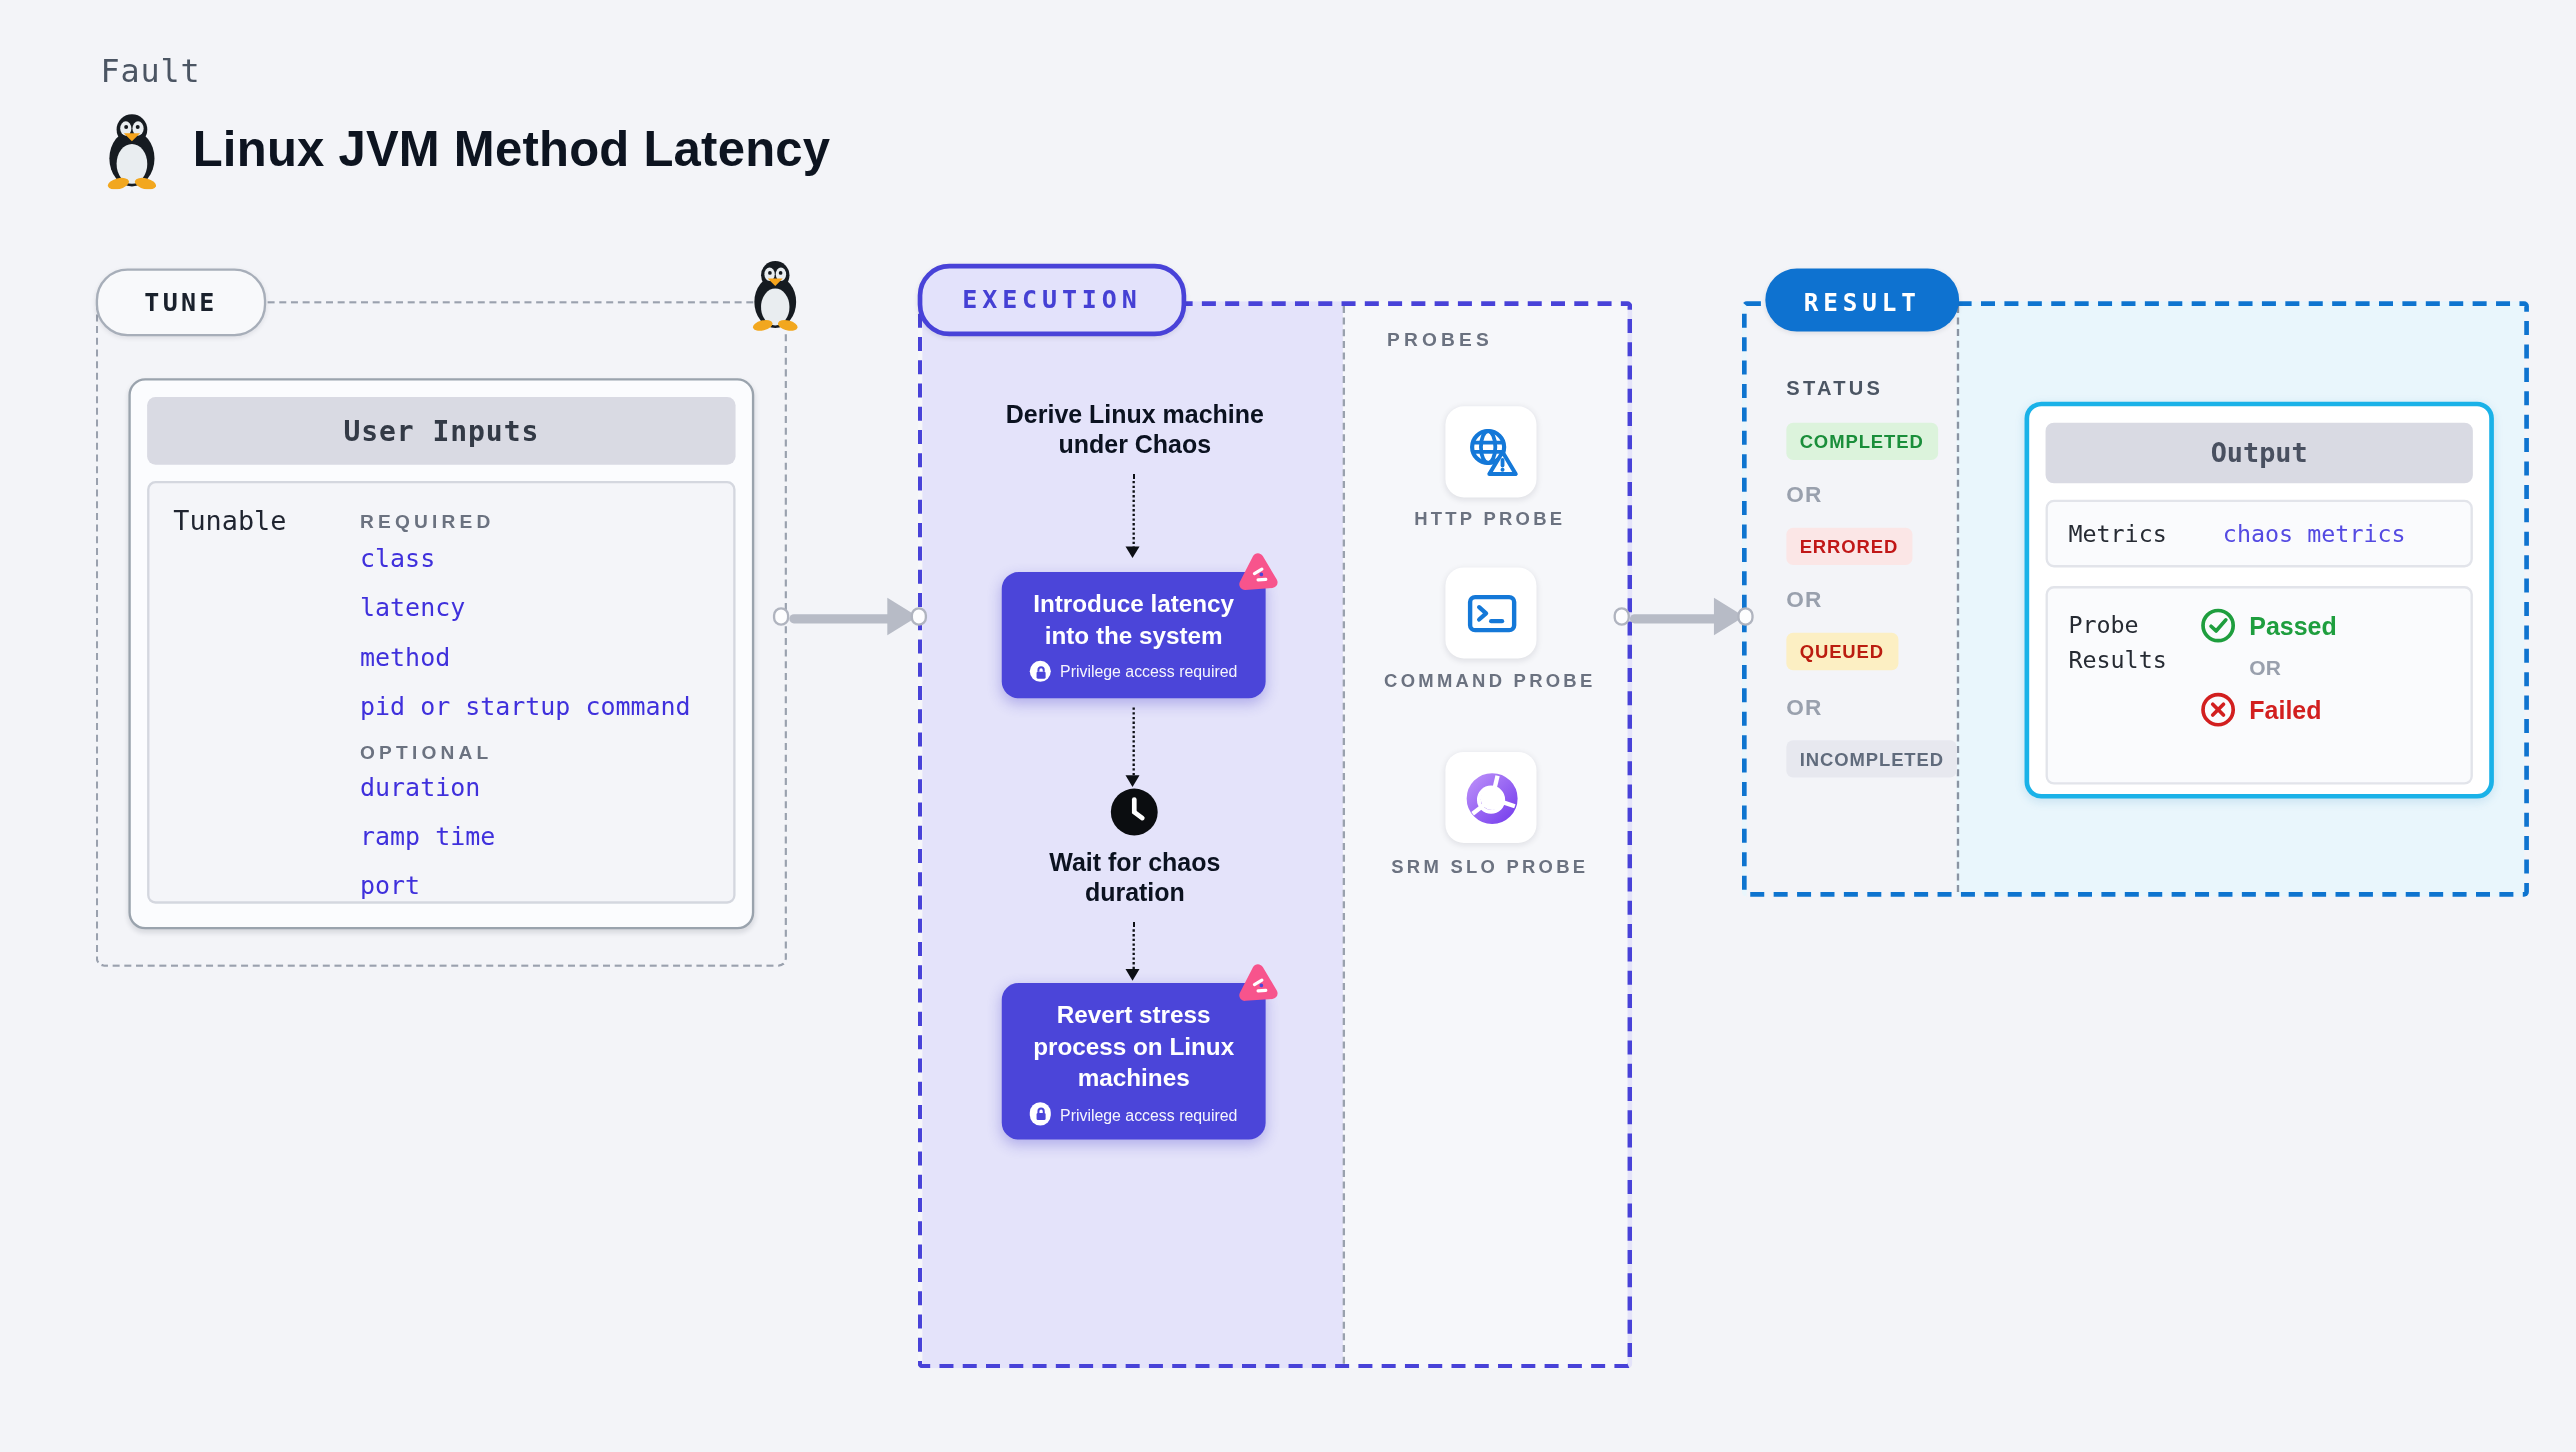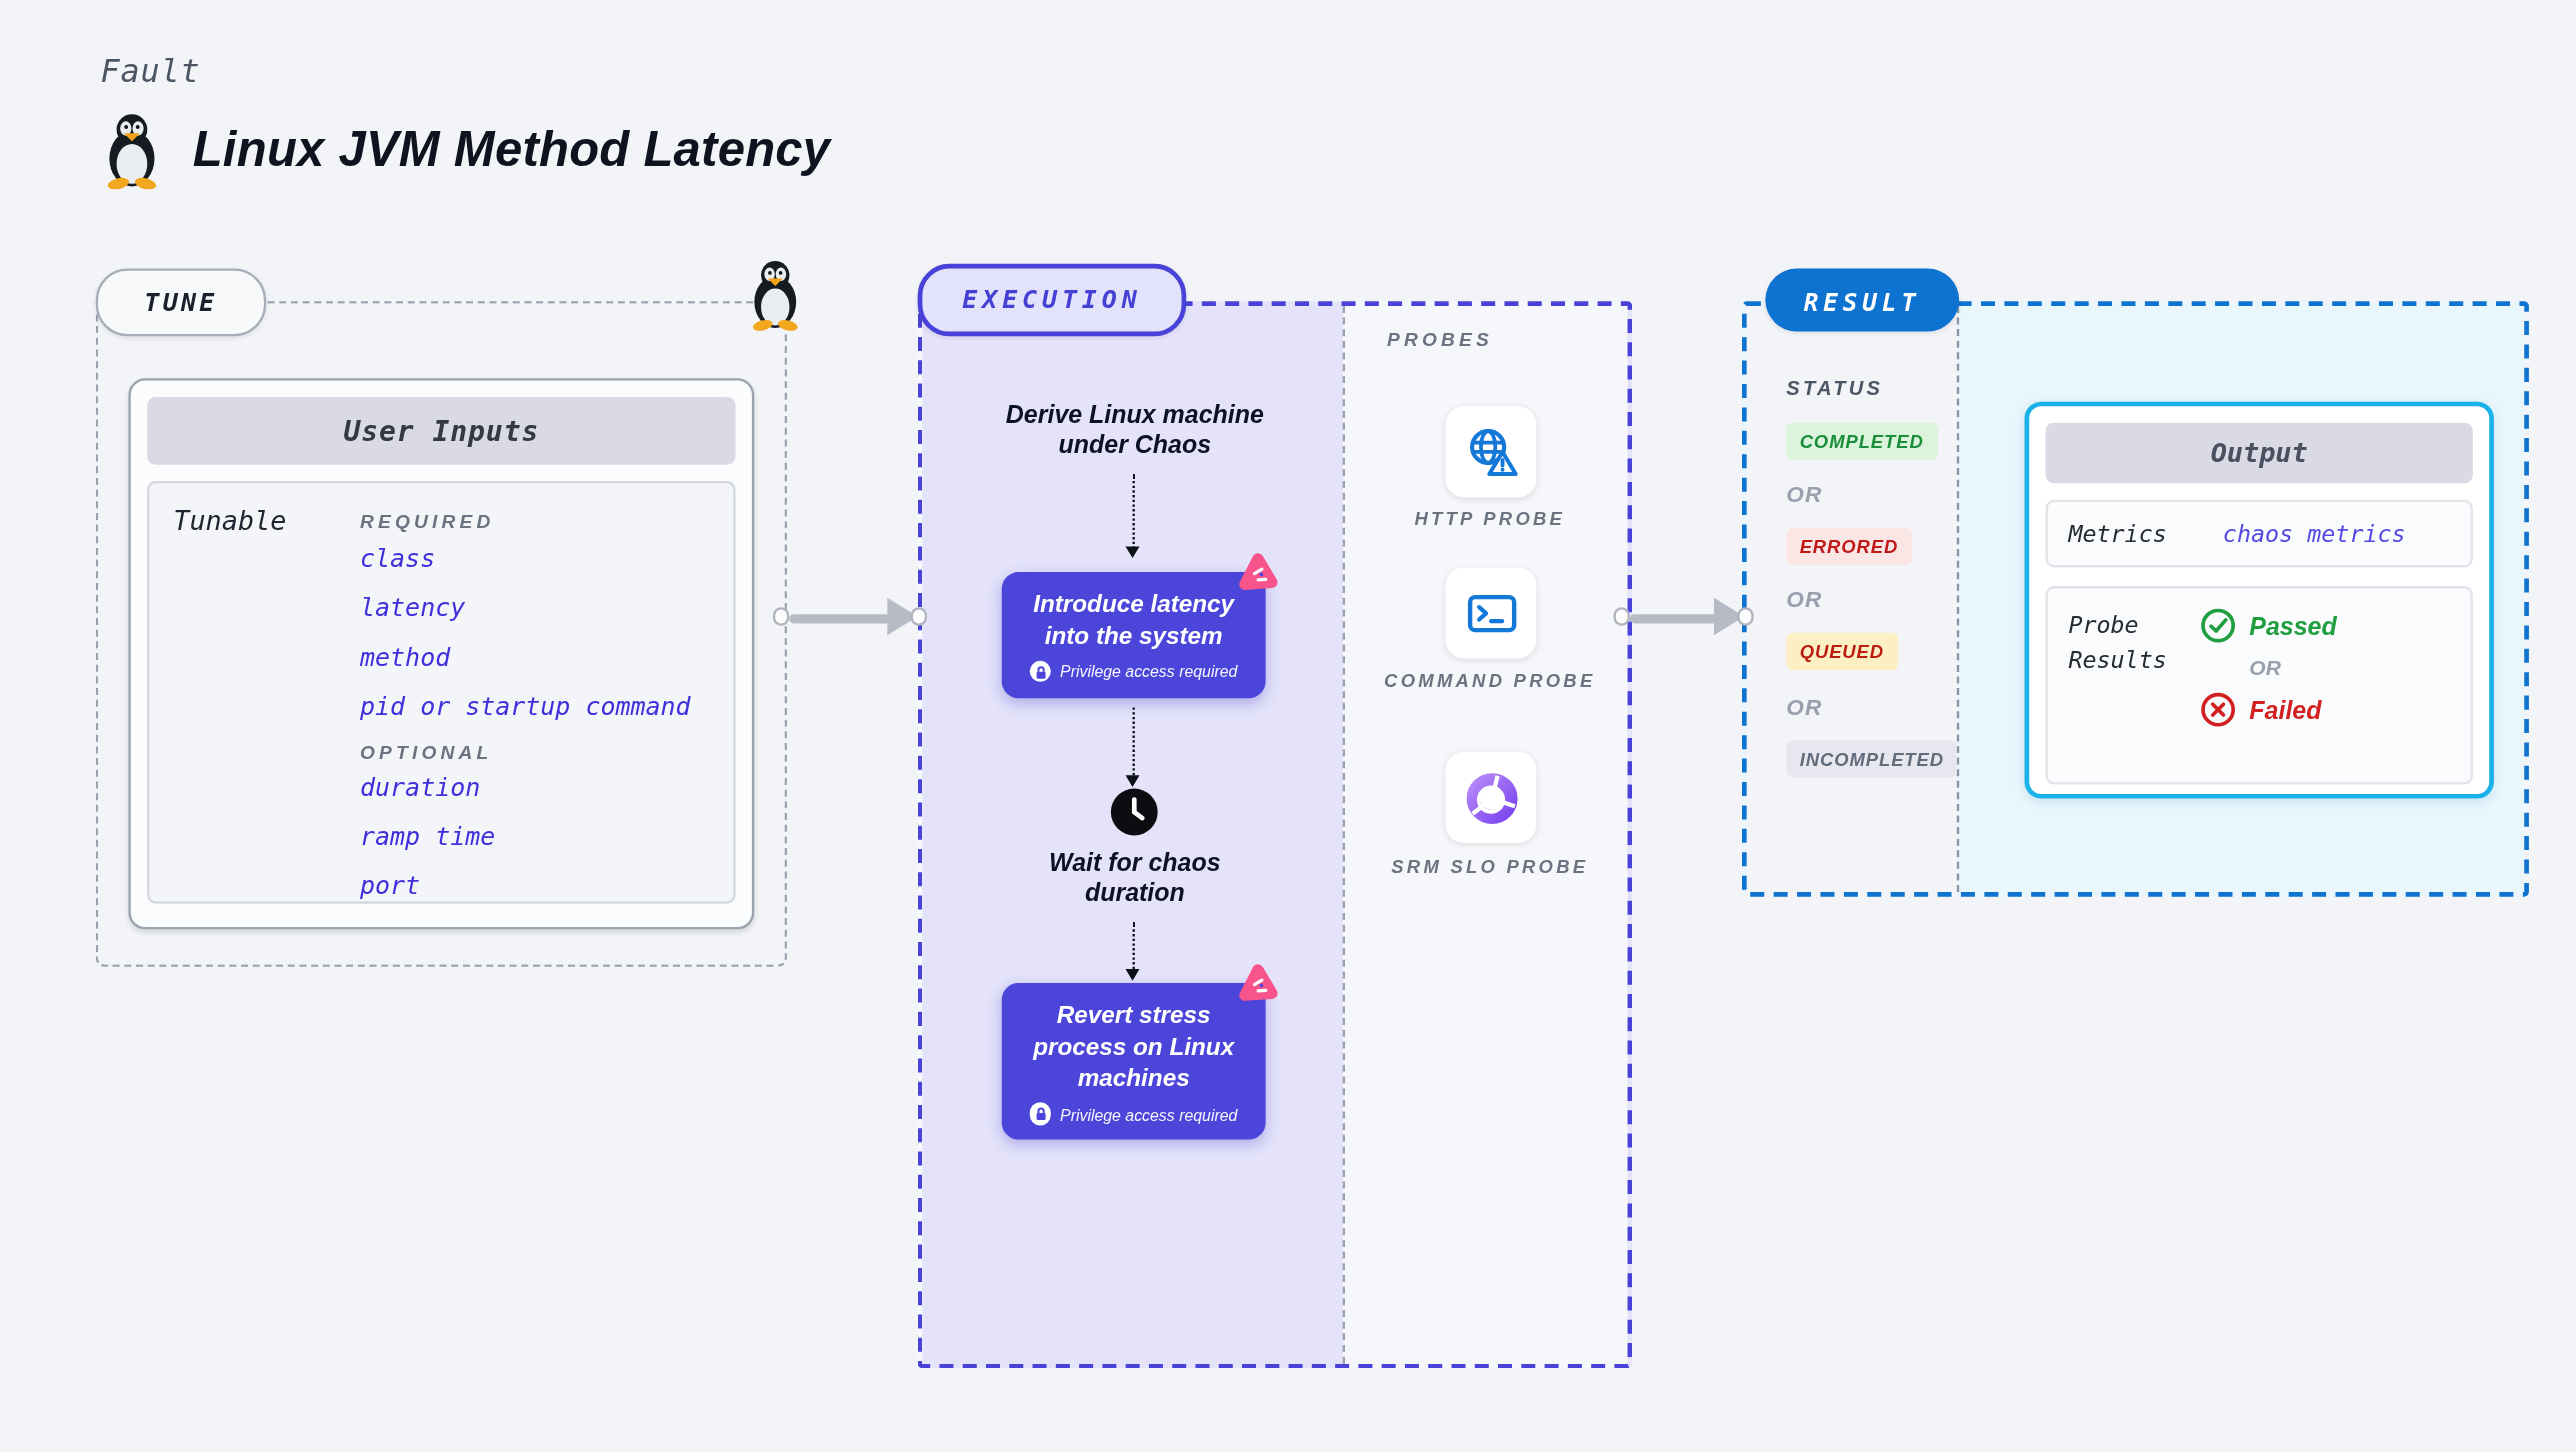--- a/index.html
+++ b/index.html
@@ -1,16 +1,16 @@
 <!DOCTYPE html>
 <html style="font-size:11.5px"><head>
 <meta charset="utf-8">
 <style>
   html,body{margin:0;padding:0;background:#f3f4f8;}
-  #stage{position:relative;width:2576px;height:1452px;overflow:hidden;background:#f3f4f8;font-style:italic;}
+  #stage{position:relative;width:2576px;height:1452px;overflow:hidden;background:#f3f4f8;}
   #canvas{position:absolute;left:0;top:0;width:1103px;height:622px;
           transform:scale(2.3351);transform-origin:0 0;
           font-family:"Liberation Sans",sans-serif;}
   .abs{position:absolute;}
   .mono{font-family:"DejaVu Sans Mono",monospace;}
 
   
   .kicker{left:43px;top:21.5px;font-size:13.6px;color:#4b5563;letter-spacing:0.4px;}
   .title-row{left:42px;top:47px;display:flex;align-items:center;gap:11.5px;}
   .page-title{font-size:21px;font-weight:bold;color:#0d1420;letter-spacing:0.1px;}

